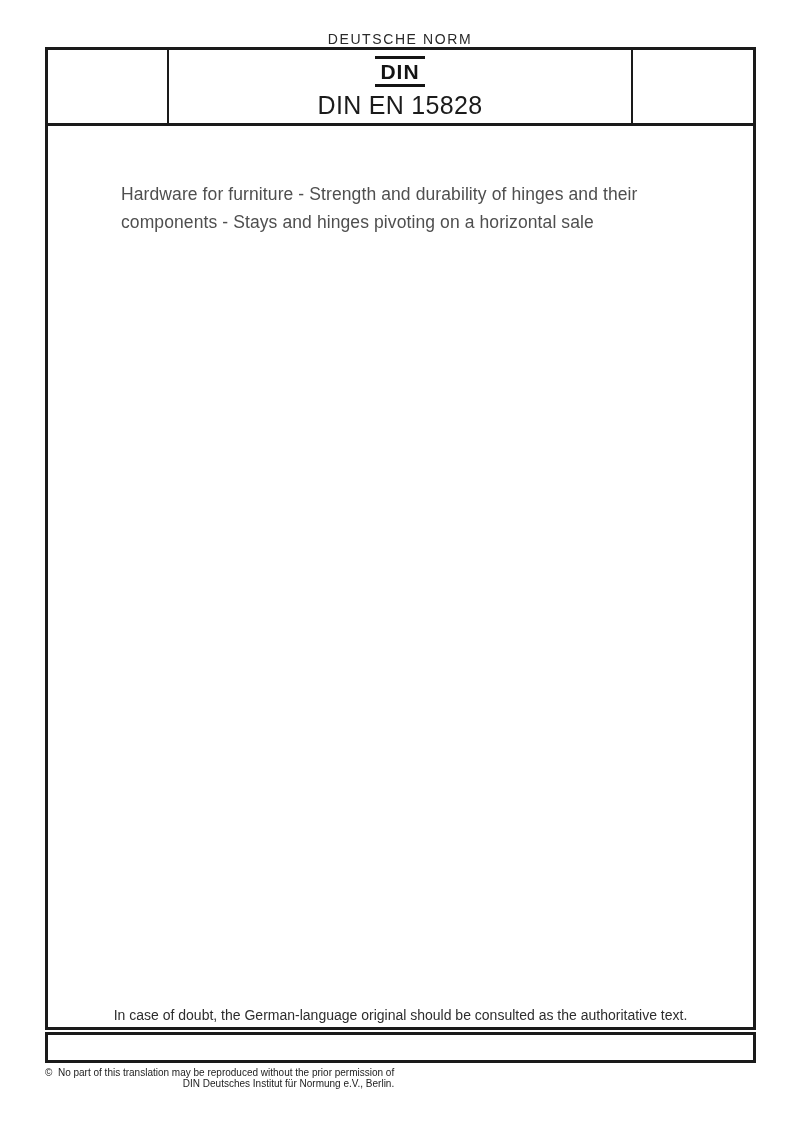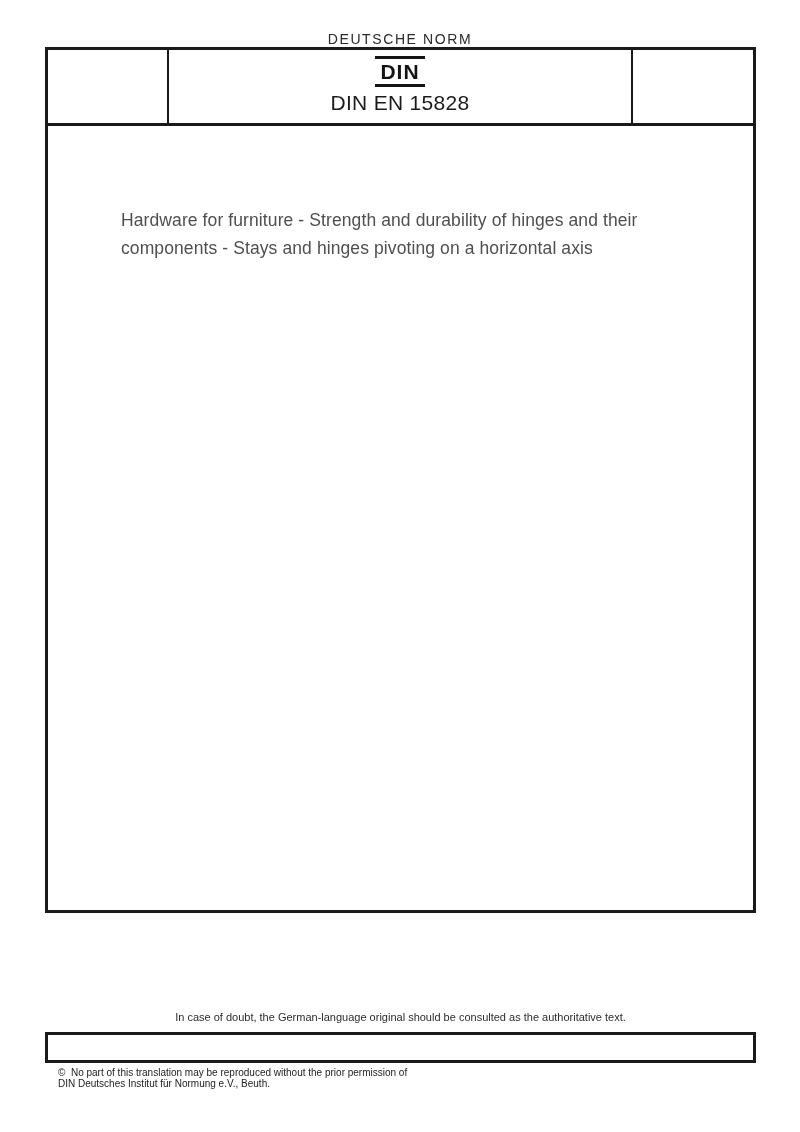--- a/index.html
+++ b/index.html
@@ -12,71 +12,72 @@
     overflow: hidden;
   }
   .top-label {
     position: absolute; top: 31px; left: 0; width: 100%;
     text-align: center;
     font-size: 14px; letter-spacing: 1.6px;
     color: #2a2a2a;
   }
   .main-box {
     position: absolute; left: 45px; top: 47px;
-    width: 711px; height: 866px;
+    width: 711px; height: 983px;
     border: 3px solid #1a1a1a;
   }
   .header-row {
     display: flex; height: 76px;
     border-bottom: 3px solid #1a1a1a;
   }
   .cell-left  { width: 121px; border-right: 2px solid #1a1a1a; }
   .cell-center{ flex: 1; border-right: 2px solid #1a1a1a;
                 display: flex; flex-direction: column; align-items: center; }
   .cell-right { width: 120px; }
   .din-logo {
     margin-top: 6px;
     font-size: 21px; font-weight: bold; letter-spacing: 1px;
     color: #141414; line-height: 23px;
     border-top: 3px solid #141414; border-bottom: 3px solid #141414;
     padding: 1px 5px;
   }
   .doc-number {
     margin-top: 4px;
-    font-size: 21px; letter-spacing: 0.3px;
+    font-size: 25px; letter-spacing: 0.3px;
     color: #1b1b1b;
   }
   .body-area {
     position: relative;
     height: 901px;
-    padding: 80px 40px 0 73px;
+    padding: 54px 40px 0 73px;
     border-radius: 20px;
   }
   .title {
     font-size: 17.5px; line-height: 28px;
     letter-spacing: 0.1px;
     color: #4f4f4f;
   }
   .title-de { margin-top: 22px; }
   .note {
     position: absolute; bottom: 4px; left: 0; width: 100%;
     text-align: center;
-    font-size: 11px;
+    font-size: 14px;
     color: #2d2d2d;
   }
   .empty-box {
     position: absolute; left: 45px; top: 1032px;
     width: 711px; height: 31px;
     border: 3px solid #1a1a1a;
     background: #ffffff;
   }
   .copyright {
-    position: absolute; left: 58px; top: 1067px;
+    position: absolute; left: 45px; top: 1067px;
     font-size: 10px; line-height: 11px;
     color: #222222;
+    text-align: right;
   }
   .c-line { white-space: pre; }
   .it { }
 </style>
 </head>
 <body>
 
 <div class="top-label">DEUTSCHE NORM</div>
 
 <div class="main-box">
@@ -85,24 +86,24 @@
     <div class="cell-center">
       <div class="din-logo">DIN</div>
       <div class="doc-number">DIN EN 15828</div>
     </div>
     <div class="cell-right"></div>
   </div>
 
   <div class="body-area">
     <div class="title title-en">
       <div>Hardware for furniture - Strength and durability of hinges and their</div>
-      <div>components - Stays and hinges pivoting on a horizontal axis</div>
+      <div>components - Stays and hinges pivoting on a horizontal sale</div>
     </div>
     <div class="note">In case of doubt, the German-language original should be consulted as the authoritative text.</div>
   </div>
 </div>
 
 <div class="empty-box"></div>
 
 <div class="copyright">
   <div class="c-line">©  No part of this translation may be reproduced without the prior permission of</div>
-  <div class="c-line"><span class="it">DIN Deutsches Institut für Normung e.V.</span><span>, Beuth.</span></div>
+  <div class="c-line"><span class="it">DIN Deutsches Institut für Normung e.V.</span><span>, Berlin.</span></div>
 </div>
 
 </body></html>

